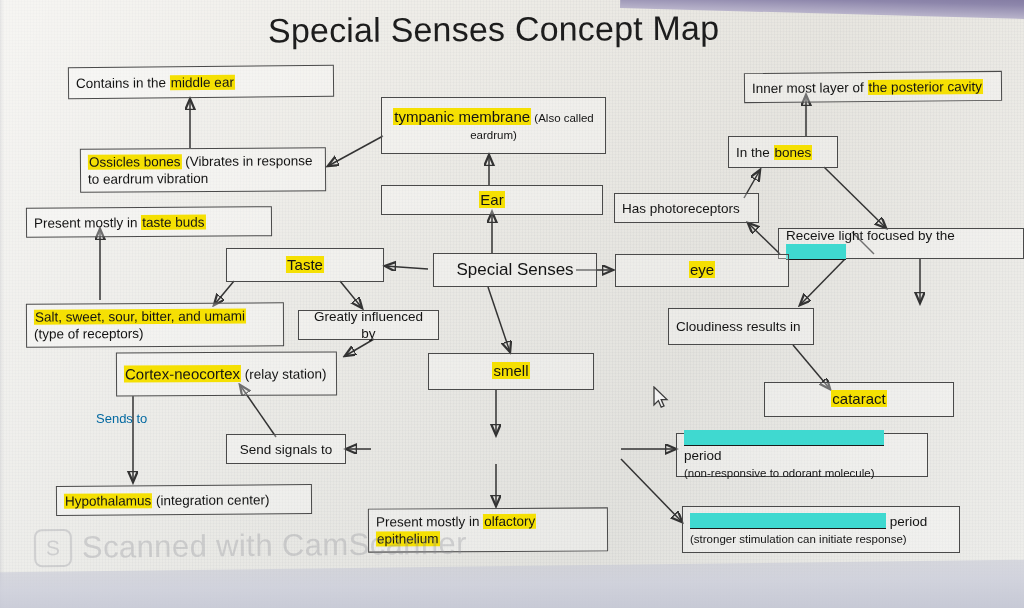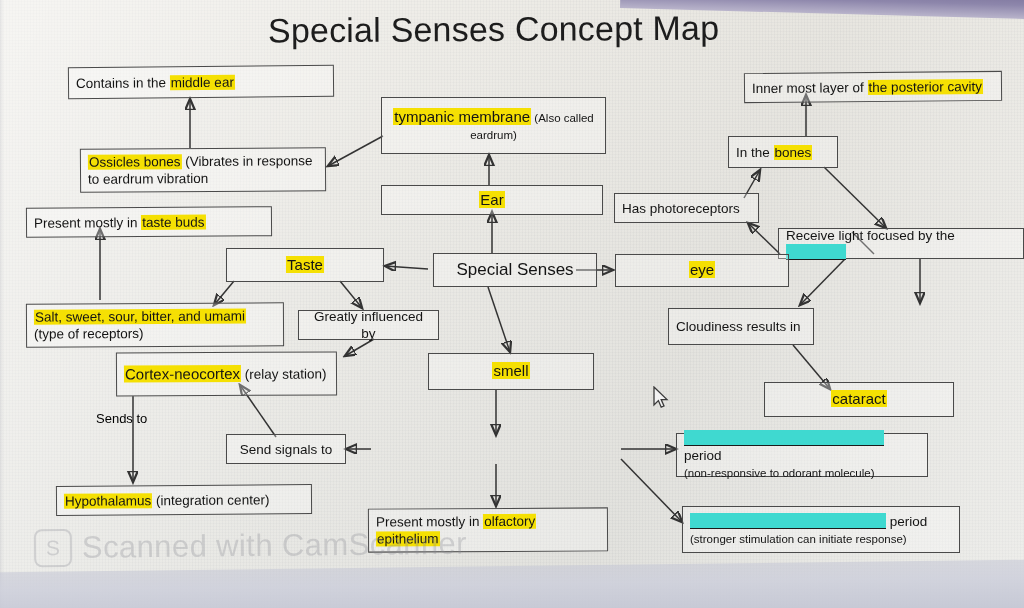--- a/index.html
+++ b/index.html
@@ -90,21 +90,21 @@
   .redact.split::after {
     content: "";
     position: absolute;
     left: 48%; right: 0; bottom: -1.6px;
     border-bottom: 1.6px solid #1b1b1b;
   }
 
   .free-label {
     position: absolute;
     font-size: 13px;
-    color: #000000;
+    color: #0369a1;
     white-space: nowrap;
   }
 
   svg#wires {
     position: absolute;
     left: 0; top: 0;
     width: 1024px; height: 608px;
     overflow: visible;
     pointer-events: none;
   }

